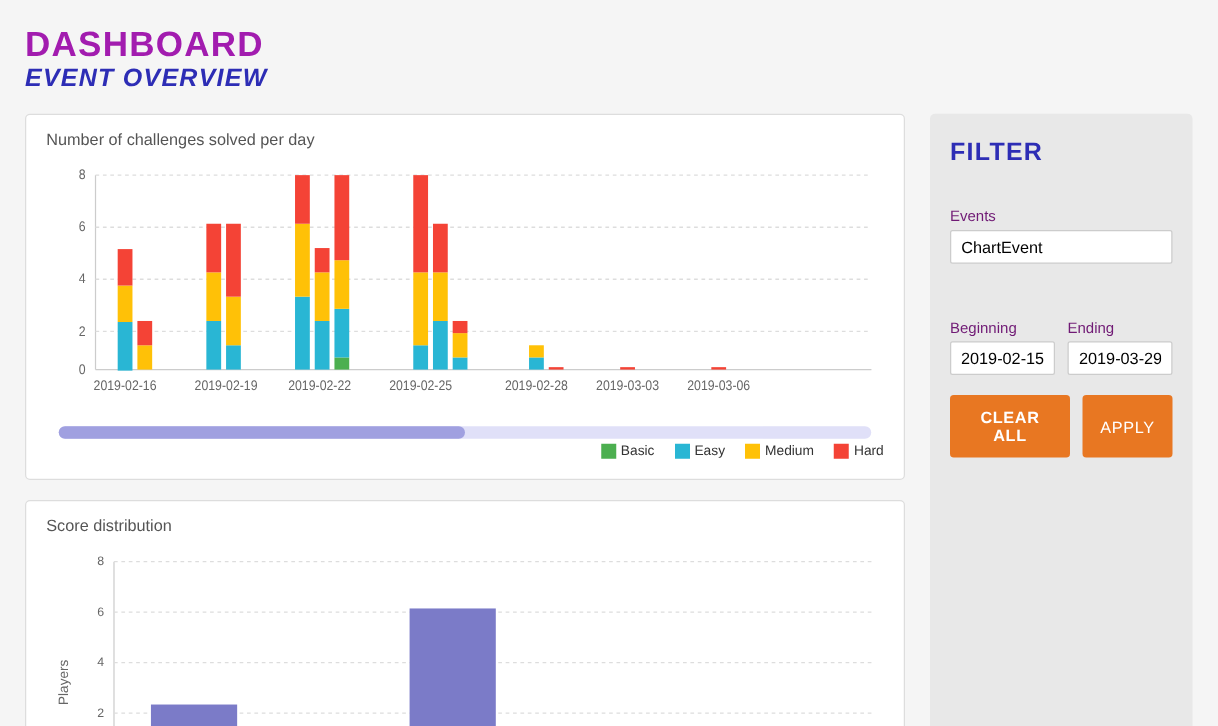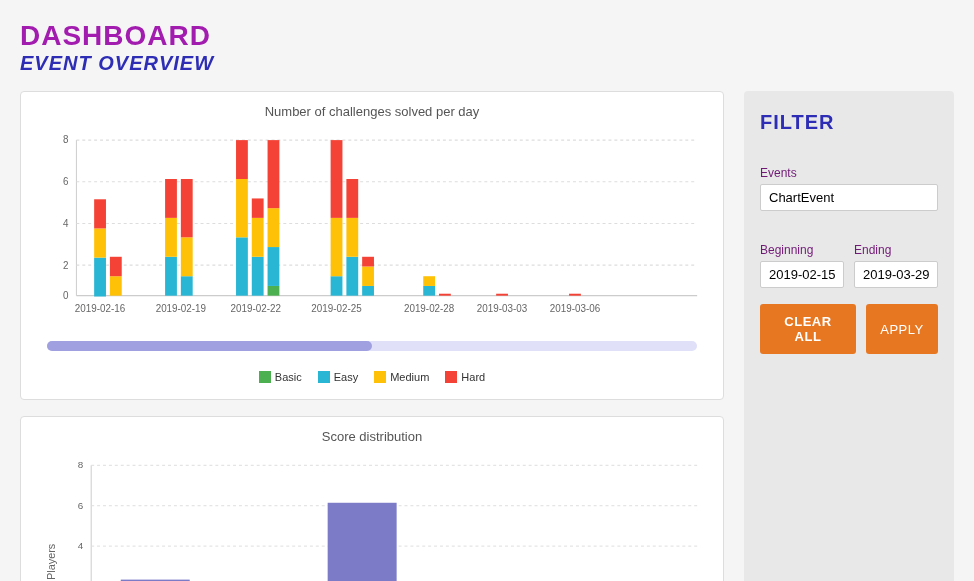--- a/index.html
+++ b/index.html
@@ -33,21 +33,20 @@
       flex-direction: column;
       gap: 16px;
     }
     .chart-container {
       background: #fff;
       border: 1px solid #ddd;
       border-radius: 4px;
       padding: 12px 16px 16px;
     }
     .chart-title {
-      text-align: center;
       font-size: 13px;
       color: #555;
       margin-bottom: 10px;
     }
     
     .bar-chart-area {
       display: flex;
       flex-direction: column;
     }
     svg.bar-chart {
@@ -70,23 +69,23 @@
     .range-slider-fill {
       position: absolute;
       left: 0;
       width: 50%;
       height: 100%;
       background: #a0a0e0;
       border-radius: 5px;
     }
     .legend {
       display: flex;
-      justify-content: center;
+      justify-content: flex-end;
       gap: 16px;
-      margin-top: 16px;
+      margin-top: 0;
       font-size: 11px;
     }
     .legend-item {
       display: flex;
       align-items: center;
       gap: 4px;
     }
     .legend-box {
       width: 12px;
       height: 12px;
@@ -113,20 +112,21 @@
       margin-bottom: 4px;
       margin-top: 32px;
     }
     .filter-input {
       width: 100%;
       border: 1px solid #ccc;
       background: #fff;
       padding: 5px 8px;
       font-size: 13px;
       border-radius: 2px;
+      margin-bottom: 12px;
     }
     .filter-row {
       display: flex;
       gap: 10px;
       margin-bottom: 12px;
     }
     .filter-col {
       flex: 1;
     }
     .filter-col .filter-input {

